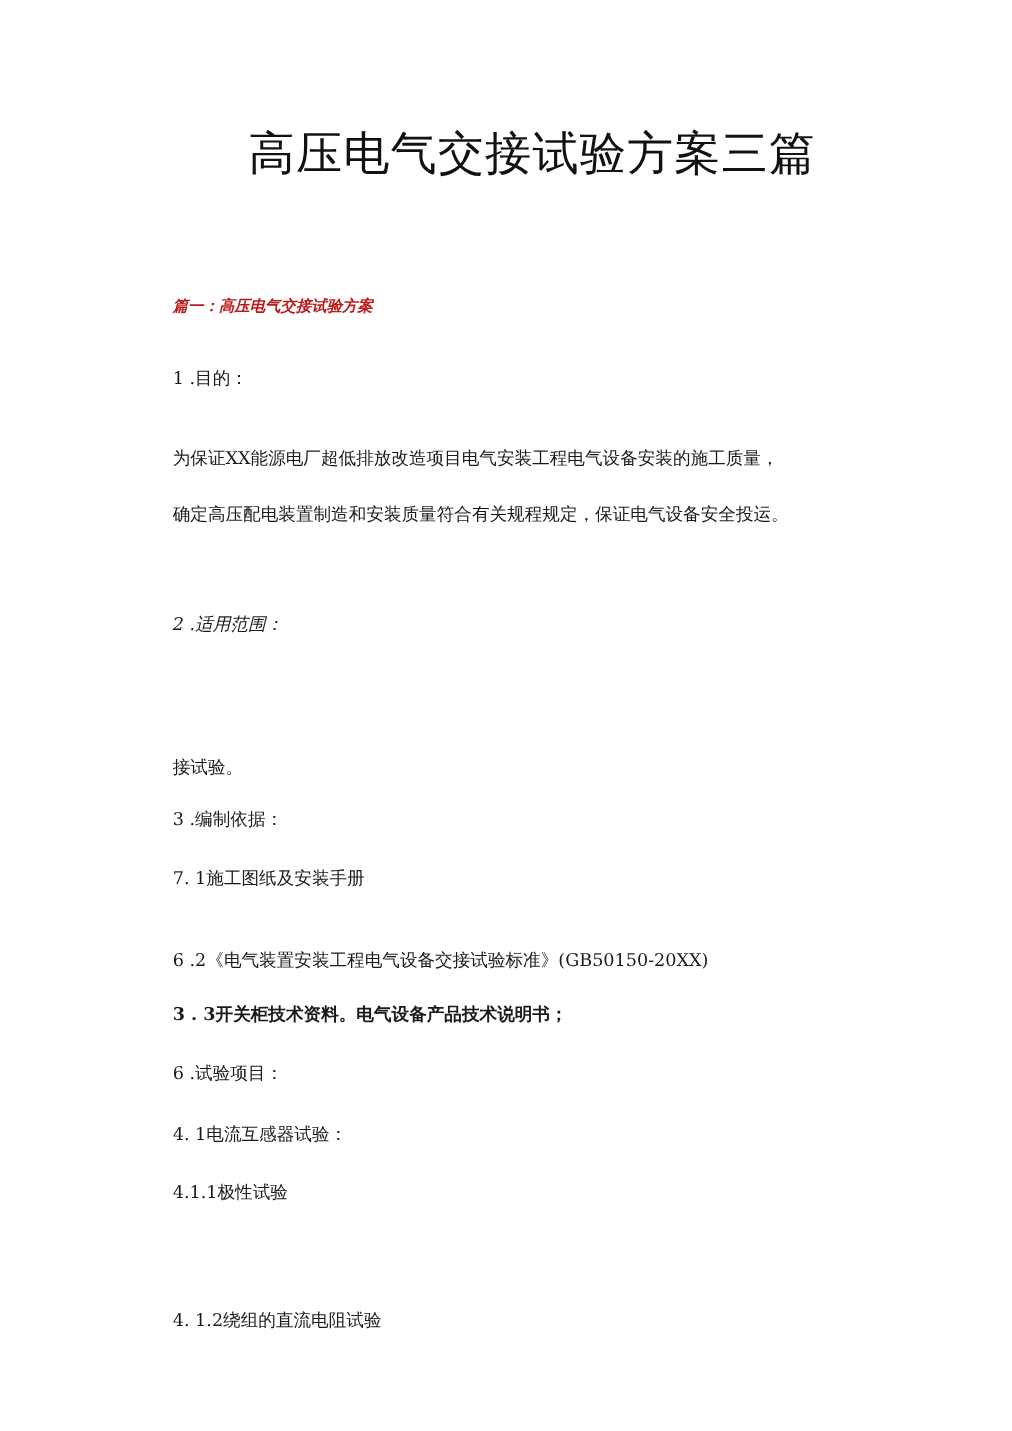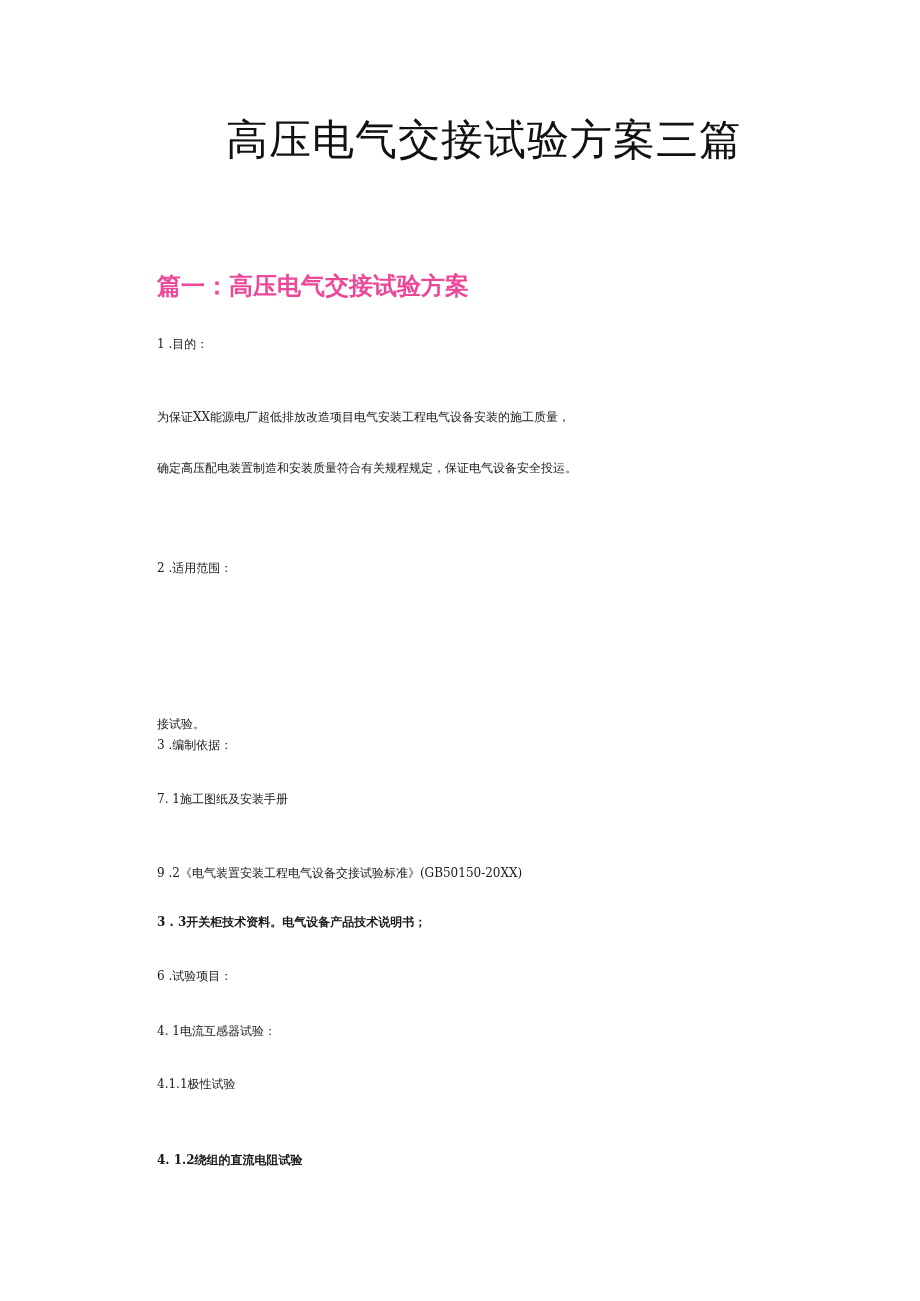--- a/index.html
+++ b/index.html
@@ -29,49 +29,50 @@
       font-weight: normal;
       letter-spacing: 1px;
       margin: 0;
       color: #111;
       font-family: "DejaVu Serif", "Liberation Serif", serif;
     }
     .section-title {
       position: absolute;
       left: 133px;
       top: 270px;
-      font-size: 24px;
+      font-size: 14px;
       font-weight: bold;
       margin: 0;
-      color: #ec4899;
+      color: #b91c1c;
       font-family: "DejaVu Sans", "Liberation Sans", sans-serif;
+      font-style: italic;
     }
     .para {
       position: absolute;
       left: 133px;
-      font-size: 12px;
+      font-size: 16px;
       line-height: 20px;
       margin: 0;
       white-space: nowrap;
       color: #1a1a1a;
     }
   </style>
 </head>
 <body>
 
 <div class="page">
   <h1 class="doc-title">高压电气交接试验方案三篇</h1>
   <h2 class="section-title">篇一：高压电气交接试验方案</h2>
 
   <p class="para" style="top:334px;">1  .目的：</p>
   <p class="para" style="top:458px;">确定高压配电装置制造和安装质量符合有关规程规定，保证电气设备安全投运。</p>
   <p class="para" style="top:407px;">为保证XX能源电厂超低排放改造项目电气安装工程电气设备安装的施工质量，</p>
-  <p class="para" style="top:558px;">2  .适用范围：</p>
-  <p class="para" style="top:714px;">接试验。</p>
+  <p class="para" style="top:558px;font-style:italic;">2  .适用范围：</p>
+  <p class="para" style="top:688px;">接试验。</p>
   <p class="para" style="top:735px;">3  .编制依据：</p>
   <p class="para" style="top:789px;">7.  1施工图纸及安装手册</p>
-  <p class="para" style="top:863px;">9  .2《电气装置安装工程电气设备交接试验标准》(GB50150-20XX)</p>
+  <p class="para" style="top:863px;">6  .2《电气装置安装工程电气设备交接试验标准》(GB50150-20XX)</p>
   <p class="para" style="top:912px;font-weight:bold;">3  . 3开关柜技术资料。电气设备产品技术说明书；</p>
   <p class="para" style="top:966px;">6  .试验项目：</p>
   <p class="para" style="top:1021px;">4.  1电流互感器试验：</p>
   <p class="para" style="top:1074px;">4.1.1极性试验</p>
-  <p class="para" style="top:1150px;font-weight:bold;">4. 1.2绕组的直流电阻试验</p>
+  <p class="para" style="top:1190px;">4. 1.2绕组的直流电阻试验</p>
 </div>
 
 </body></html>

